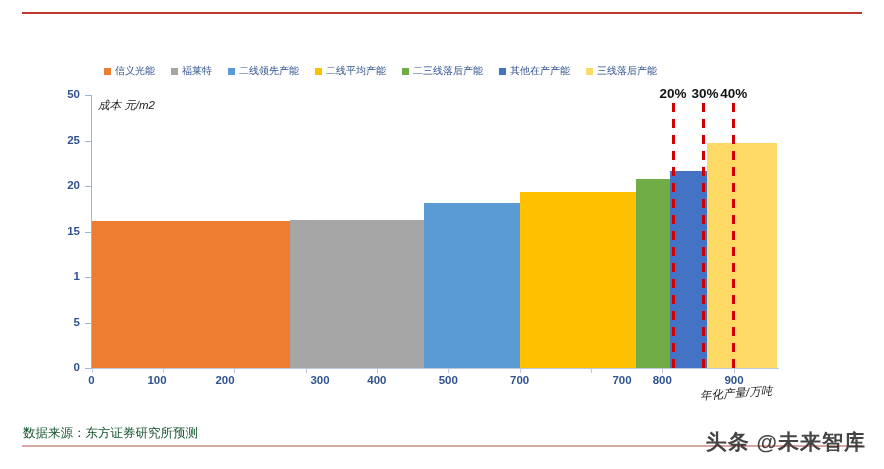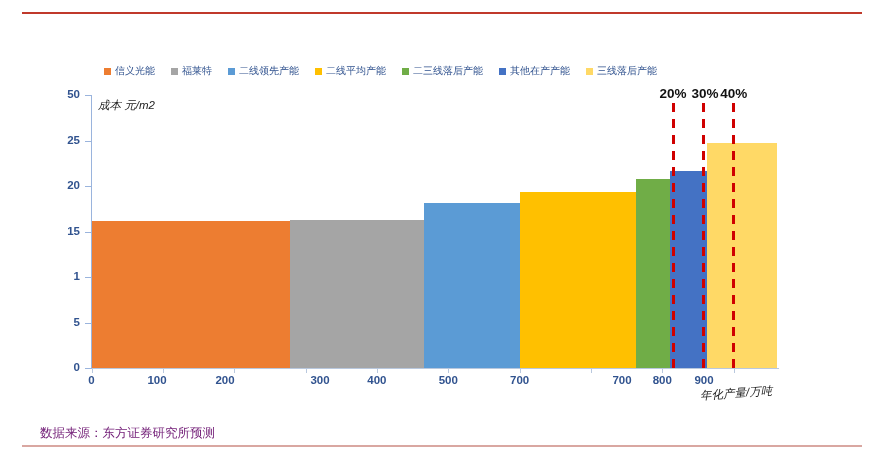--- a/index.html
+++ b/index.html
@@ -155,23 +155,23 @@
     top: 86px;
     font-size: 13.5px;
     font-weight: bold;
     color: #111;
     transform: translateX(-50%);
     white-space: nowrap;
   }
   
   .source {
     position: absolute;
-    left: 40px; top: 425px;
+    left: 23px; top: 425px;
     font-size: 12.5px;
-    color: #701a75;
+    color: #14532d;
     white-space: nowrap;
   }
   .rule-bottom {
     position: absolute;
     left: 22px; top: 445px;
     width: 840px; height: 1.5px;
     background: #d9a7a1;
   }
   .watermark {
     position: absolute;
@@ -274,25 +274,26 @@
       <div class="xlabel" style="left: 376.9px;">400</div>
       <div class="xtick" style="left: 448.25px;"></div>
       <div class="xlabel" style="left: 448.25px;">500</div>
       <div class="xtick" style="left: 519.6px;"></div>
       <div class="xlabel" style="left: 519.6px;">700</div>
       <div class="xtick" style="left: 590.95px;"></div>
       <div class="xlabel" style="left: 575px; margin-left: 47px;">700</div>
       <div class="xtick" style="left: 662.3px;"></div>
       <div class="xlabel" style="left: 662.3px;">800</div>
       <div class="xtick" style="left: 733.65px;"></div>
-      <div class="xlabel" style="left: 704px;">900</div>
+      <div class="xlabel" style="left: 734px;">900</div>
       <div class="threshold" style="left: 671.503px;"></div>
       <div class="threshold-label" style="left: 673.003px;">20%</div>
       <div class="threshold" style="left: 702.183px;"></div>
       <div class="threshold-label" style="left: 705px;">30%</div>
       <div class="threshold" style="left: 732.15px;"></div>
       <div class="threshold-label" style="left: 733.65px;">40%</div>
     </div>
 
   <div class="source">数据来源：东方证券研究所预测</div>
   <div class="rule-bottom"></div>
+  <div class="watermark">头条 @未来智库</div>
 
 </div>
 
 </body></html>

